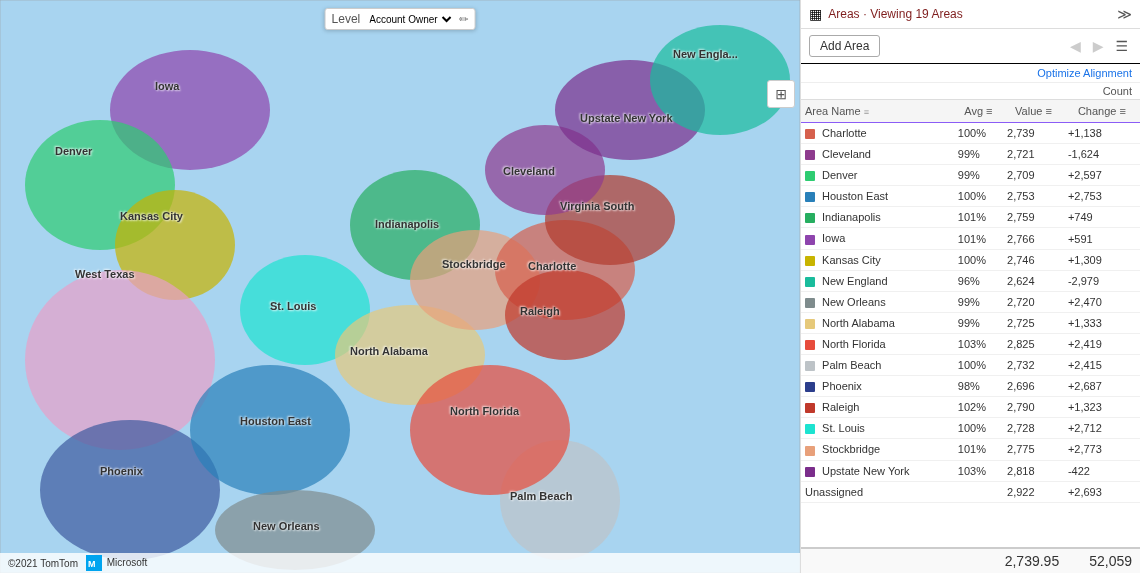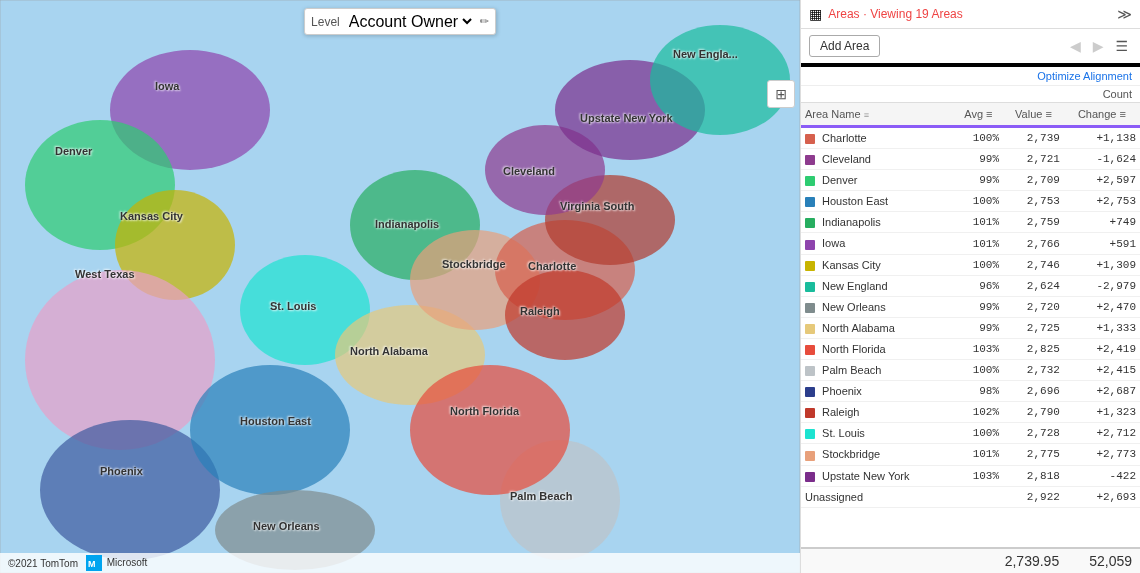--- a/index.html
+++ b/index.html
@@ -42,21 +42,21 @@
     #level-bar .level-select {
       display: flex;
       align-items: center;
       gap: 3px;
       cursor: pointer;
     }
 
     #level-bar .level-select select {
       border: none;
       outline: none;
-      font-size: 16px;
+      font-size: 10px;
       background: transparent;
       cursor: pointer;
     }
 
     #level-bar .edit-icon {
       color: #555;
       cursor: pointer;
       font-size: 11px;
     }
 
@@ -94,36 +94,36 @@
       border-bottom: 1px solid #ddd;
       gap: 6px;
     }
 
     #panel-header .areas-icon {
       font-size: 14px;
     }
 
     #panel-header .header-title {
       font-size: 12px;
-      color: #ef4444;
+      color: #7f1d1d;
       flex: 1;
     }
 
     #panel-header .expand-icon {
       color: #555;
       cursor: pointer;
       font-size: 14px;
     }
 
     #add-area-row {
       display: flex;
       align-items: center;
       padding: 6px 8px;
       gap: 8px;
-      border-bottom: 4px solid #000000;
+      border-bottom: 1px solid #000000;
     }
 
     #add-area-btn {
       border: 1px solid #aaa;
       background: white;
       border-radius: 3px;
       padding: 3px 10px;
       font-size: 12px;
       cursor: pointer;
       color: #333;
@@ -167,21 +167,21 @@
     }
 
     #areas-table {
       width: 100%;
       border-collapse: collapse;
       font-size: 11px;
     }
 
     #areas-table thead tr {
       background: #f5f5f5;
-      border-bottom: 3px solid #8b5cf6;
+      border-bottom: 1px solid #8b5cf6;
     }
 
     #areas-table thead th {
       padding: 5px 4px;
       text-align: left;
       color: #555;
       font-weight: normal;
       white-space: nowrap;
     }
 
@@ -197,22 +197,21 @@
     #areas-table tbody tr {
       border-bottom: 1px solid #f0f0f0;
     }
 
     #areas-table tbody td {
       padding: 4px 4px;
       color: #333;
     }
 
     #areas-table tbody td.right {
-      text-align: right;
-      font-family: Liberation Mono, monospace;
+      text-align: left;
     }
 
     .area-color-dot {
       display: inline-block;
       width: 10px; height: 10px;
       border-radius: 1px;
       margin-right: 4px;
       vertical-align: middle;
     }
 

